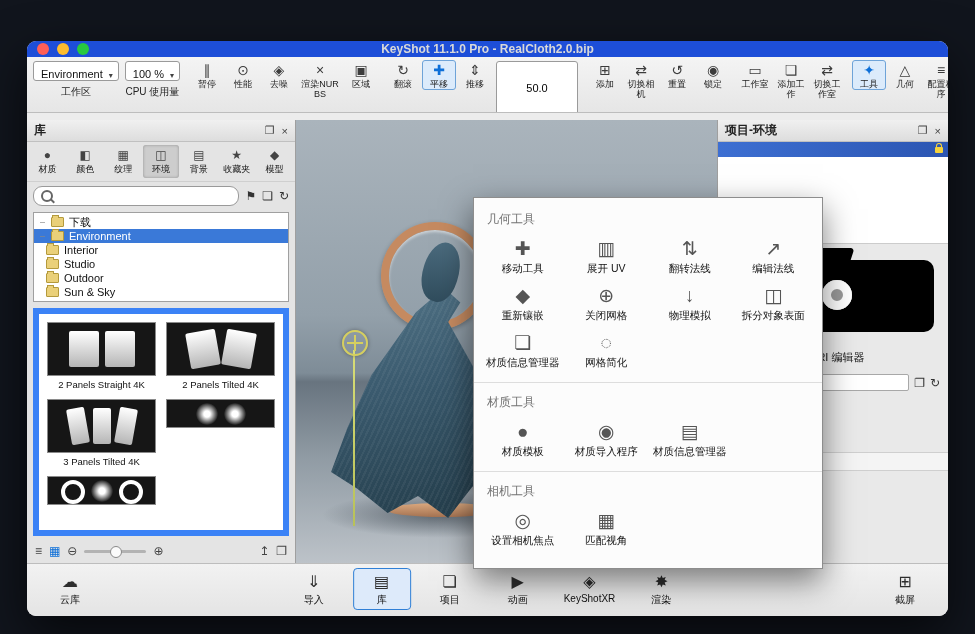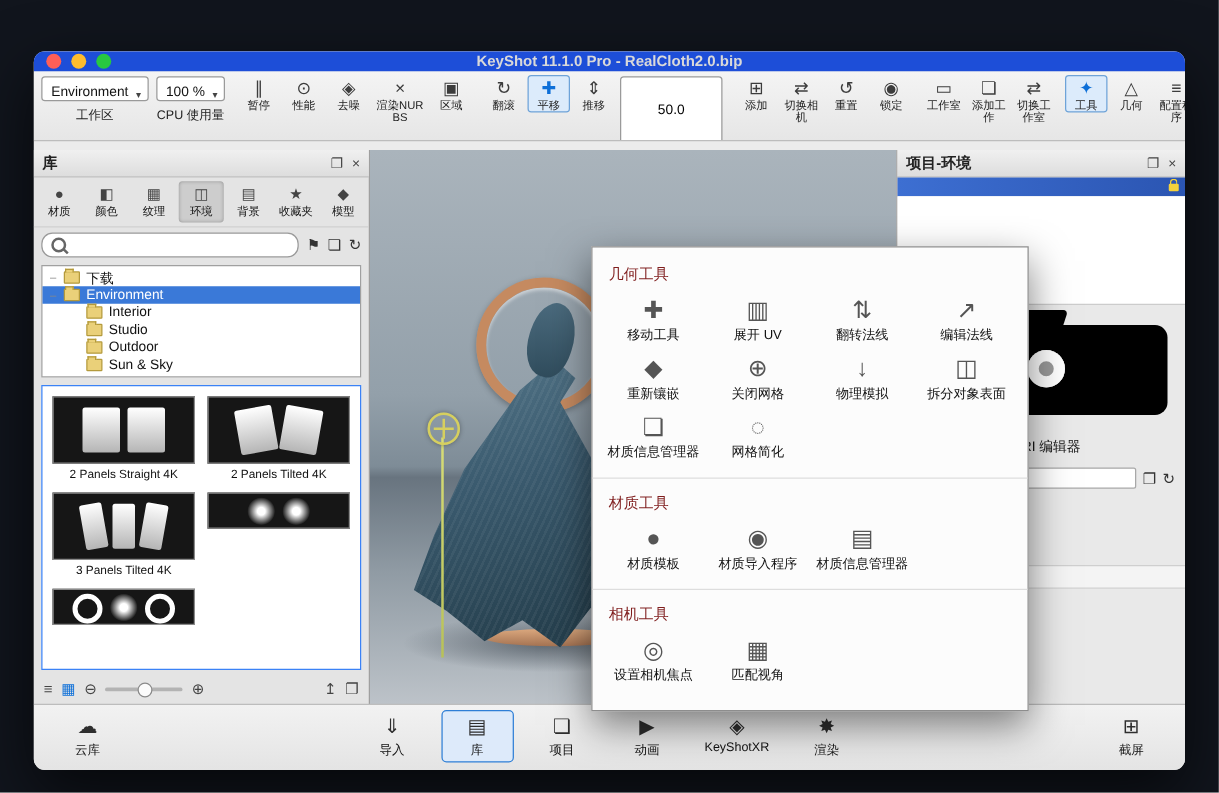--- a/index.html
+++ b/index.html
@@ -74,22 +74,22 @@
   .magicon{width:8px;height:8px;border:2px solid #666;border-radius:50%;position:relative;flex:0 0 auto}
   .magicon::after{content:"";position:absolute;width:5px;height:2px;background:#666;
                   transform:rotate(45deg);right:-4px;bottom:-2px}
   .srchic{font-size:12px;color:#333;line-height:12px}
   .tree{background:#fff;border:1px solid #a0a0a0;margin:2px 6px;padding:2px 0;font-size:11px;color:#111;flex:0 0 auto}
   .trow{height:14px;display:flex;align-items:center;padding:0 5px;gap:5px}
   .trow .twig{color:#888;font-size:9px;width:7px;text-align:center}
   .folder{width:11px;height:8px;background:#ead079;border:1px solid #b49a3c;border-radius:1px;position:relative;flex:0 0 auto}
   .folder::before{content:"";position:absolute;left:0;top:-3px;width:5px;height:2px;background:#ead079;border:1px solid #b49a3c;border-bottom:none}
   .trow.sel{background:#3a79d8;color:#fff}
-  .trow.child{padding-left:35px}
-  .thumbs{flex:1;background:#fff;border:1px solid #3b82f6;margin:4px 6px 2px;overflow:hidden;
+  .trow.child{padding-left:12px}
+  .thumbs{flex:1;background:#fff;border:6px solid #3b82f6;margin:4px 6px 2px;overflow:hidden;
           padding:8px 8px 18px;display:grid;grid-template-columns:1fr 1fr;gap:9px 10px;align-content:start}
   .thumb .timg{height:52px;background:#161616;border:1px solid #8a8a8a;display:flex;
                align-items:center;justify-content:center;gap:6px;overflow:hidden}
   .tpanel{width:30px;height:36px;background:linear-gradient(180deg,#ffffff,#b5b5b5);border-radius:2px;flex:0 0 auto}
   .tpanel.n3{width:18px}
   .tilt-l{transform:rotate(-10deg)}.tilt-r{transform:rotate(10deg)}
   .tcapt{font-size:9.5px;text-align:center;margin-top:3px;color:#111;white-space:nowrap}
   .thumb.partial .timg{height:24px;align-items:flex-start;padding-top:3px}
   .blob{width:22px;height:22px;border-radius:50%;flex:0 0 auto;
         background:radial-gradient(circle,#fff 20%,rgba(255,255,255,0) 72%)}
@@ -120,21 +120,21 @@
   .hdrilabel{text-align:center;font-size:11px;color:#111;flex:0 0 auto;padding:2px 0 4px}
   .envrow{display:flex;align-items:center;gap:5px;padding:5px 8px;flex:0 0 auto}
   .chev{font-size:9px;color:#555}
   .envinput{flex:1;height:15px;background:#fff;border:1px solid #a8a8a8;border-radius:2px}
   .groundrow{margin-top:56px;height:17px;background:#f4f4f4;border-top:1px solid #cfcfcf;
              border-bottom:1px solid #cfcfcf;display:flex;align-items:center;gap:7px;padding:0 9px;
              font-size:11px;color:#222;flex:0 0 auto}
   
   .popup{position:absolute;left:446px;top:77px;width:348px;background:#fcfcfc;border:1px solid #8d8d8d;
          box-shadow:0 12px 30px rgba(0,0,0,.5);z-index:40;padding:4px 0 10px}
-  .psec-title{font-size:12px;color:#7f1d1d;padding:9px 13px 3px}
+  .psec-title{font-size:12px;color:#737373;padding:9px 13px 3px}
   .pgrid{display:grid;grid-template-columns:repeat(4,1fr);row-gap:2px;padding:2px 7px 8px}
   .pitem{display:flex;flex-direction:column;align-items:center;padding:5px 1px 4px;border-radius:3px}
   .pitem .picn{font-size:19px;line-height:22px;height:24px;color:#555}
   .pitem .plbl{font-size:10.5px;color:#111;text-align:center;line-height:12px;white-space:nowrap}
   .pdiv{height:1px;background:#ddd;margin:2px 0}
   
   .bottombar{position:absolute;left:0;right:0;bottom:0;height:52px;
              background:linear-gradient(#f2f2f2,#e4e4e4);border-top:1px solid #bdbdbd}
   .bbtn{min-width:44px;display:flex;flex-direction:column;align-items:center;
         padding:3px 6px 2px;border:1px solid transparent;border-radius:4px}

